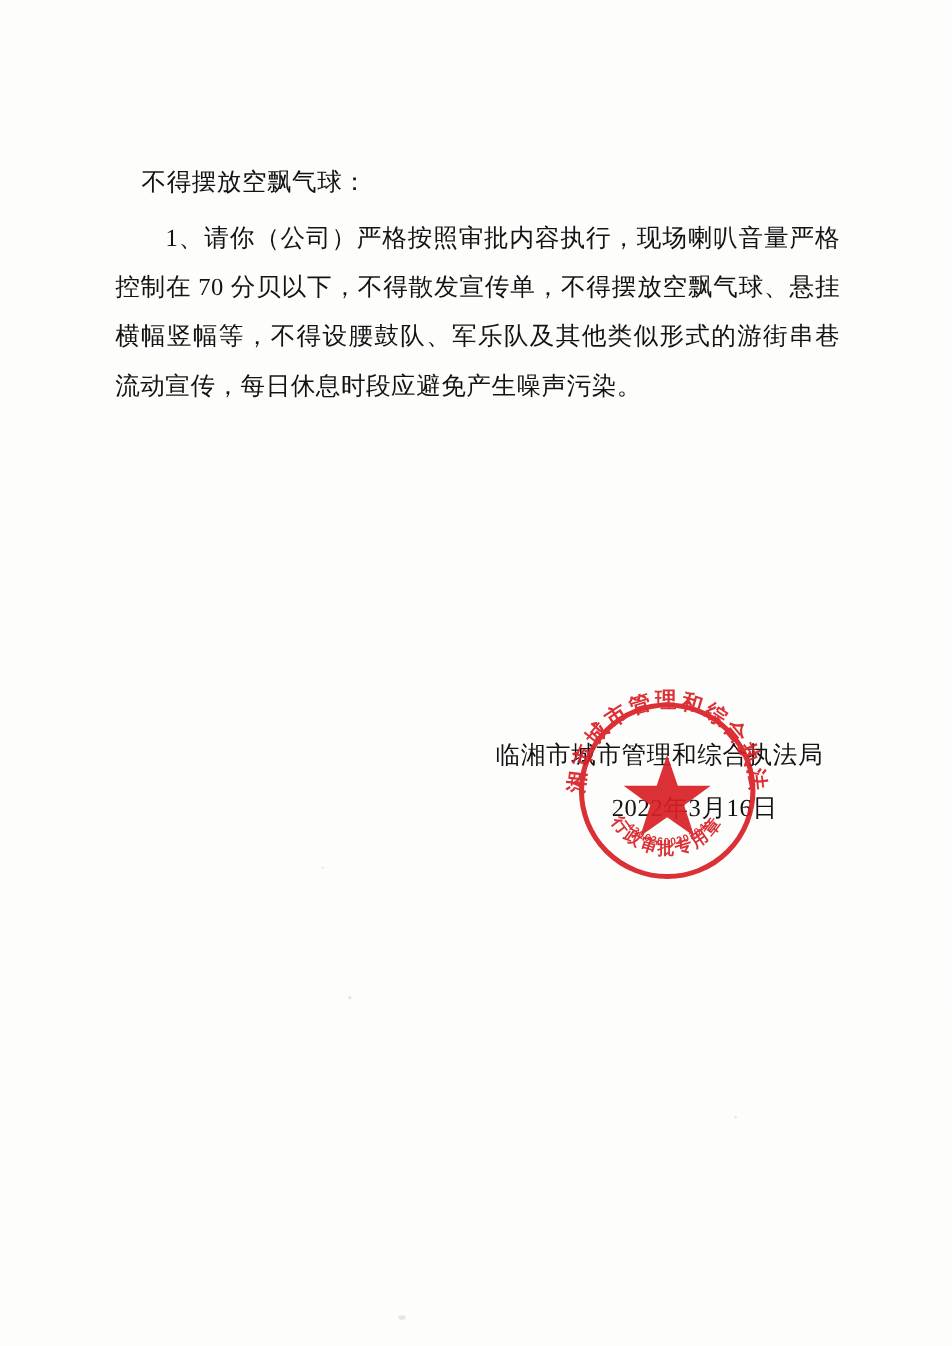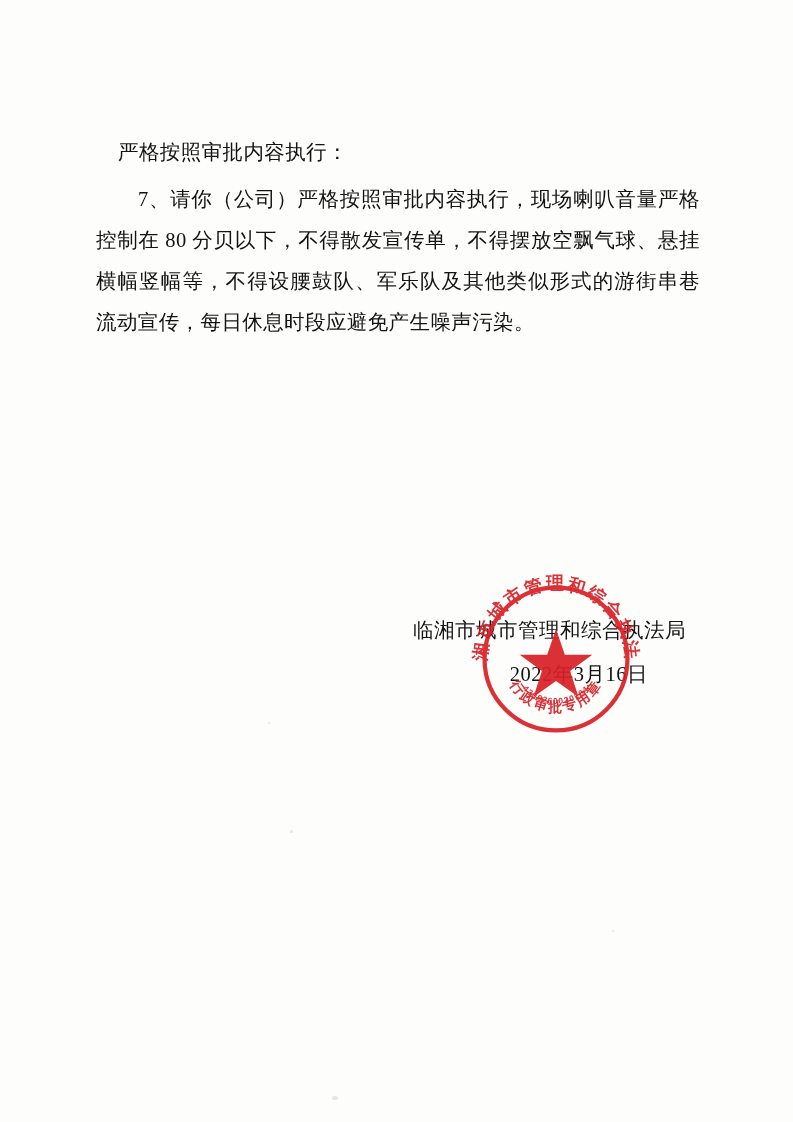--- a/index.html
+++ b/index.html
@@ -99,22 +99,22 @@
     border-radius: 50%;
     opacity: 0.55;
   }
 </style>
 </head>
 <body>
 
 <div class="page">
 
   <div class="doc-body">
-    <p class="para indent-1">严格按照审批内容执行：</p>
-    <p class="para indent-2">7、请你（公司）严格按照审批内容执行，现场喇叭音量严格控制在 80 分贝以下，不得散发宣传单，不得摆放空飘气球、悬挂横幅竖幅等，不得设腰鼓队、军乐队及其他类似形式的游街串巷流动宣传，每日休息时段应避免产生噪声污染。</p>
+    <p class="para indent-1">不得摆放空飘气球：</p>
+    <p class="para indent-2">1、请你（公司）严格按照审批内容执行，现场喇叭音量严格控制在 70 分贝以下，不得散发宣传单，不得摆放空飘气球、悬挂横幅竖幅等，不得设腰鼓队、军乐队及其他类似形式的游街串巷流动宣传，每日休息时段应避免产生噪声污染。</p>
   </div>
 
   <div class="sign-block">
     <div class="sign-line">临湘市城市管理和综合执法局</div>
     <div class="sign-line sign-date">2022年3月16日</div>
   </div>
 
   <div class="seal">
     <svg viewBox="0 0 200 200" xmlns="http://www.w3.org/2000/svg" aria-hidden="true">
       <defs>

